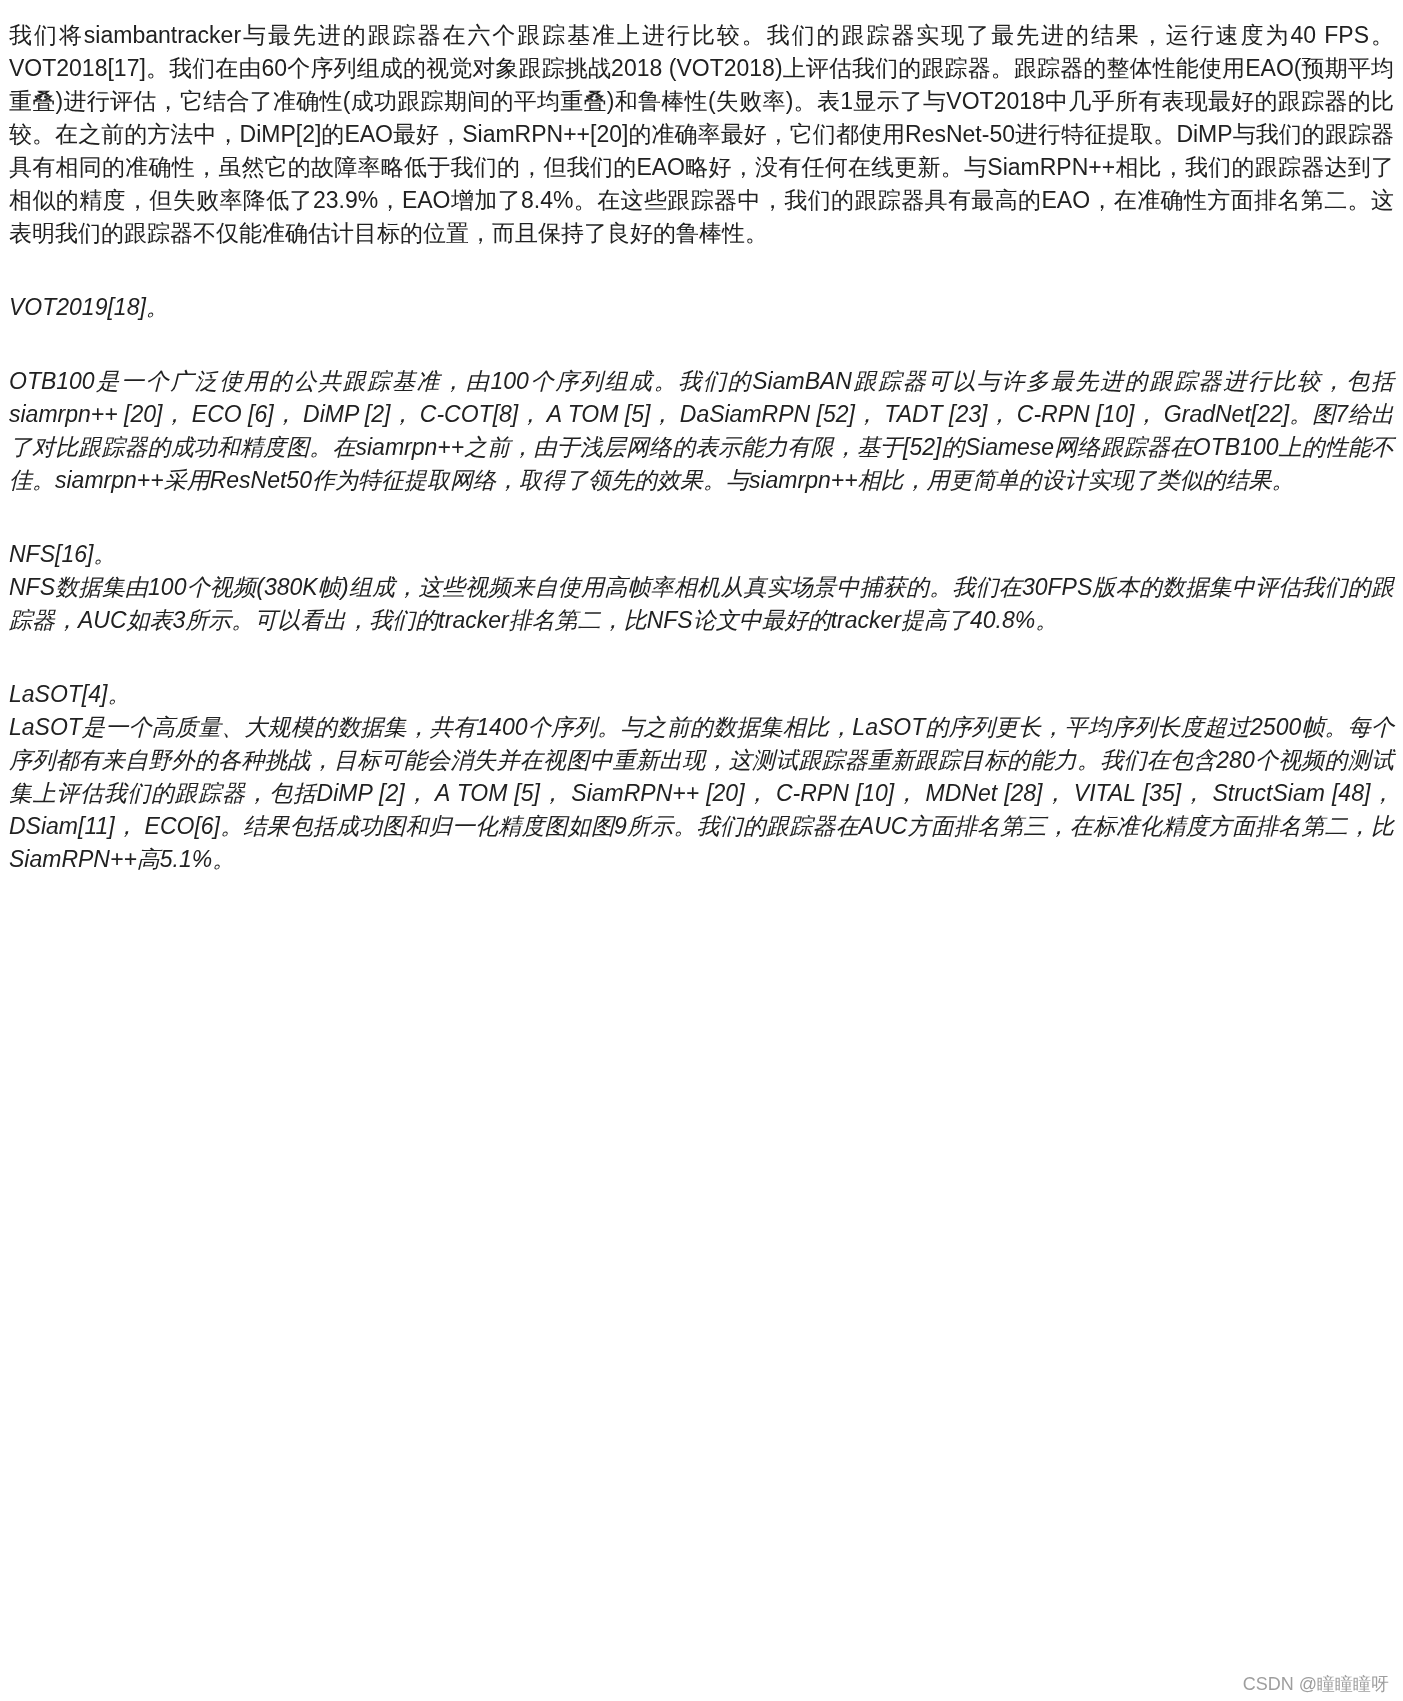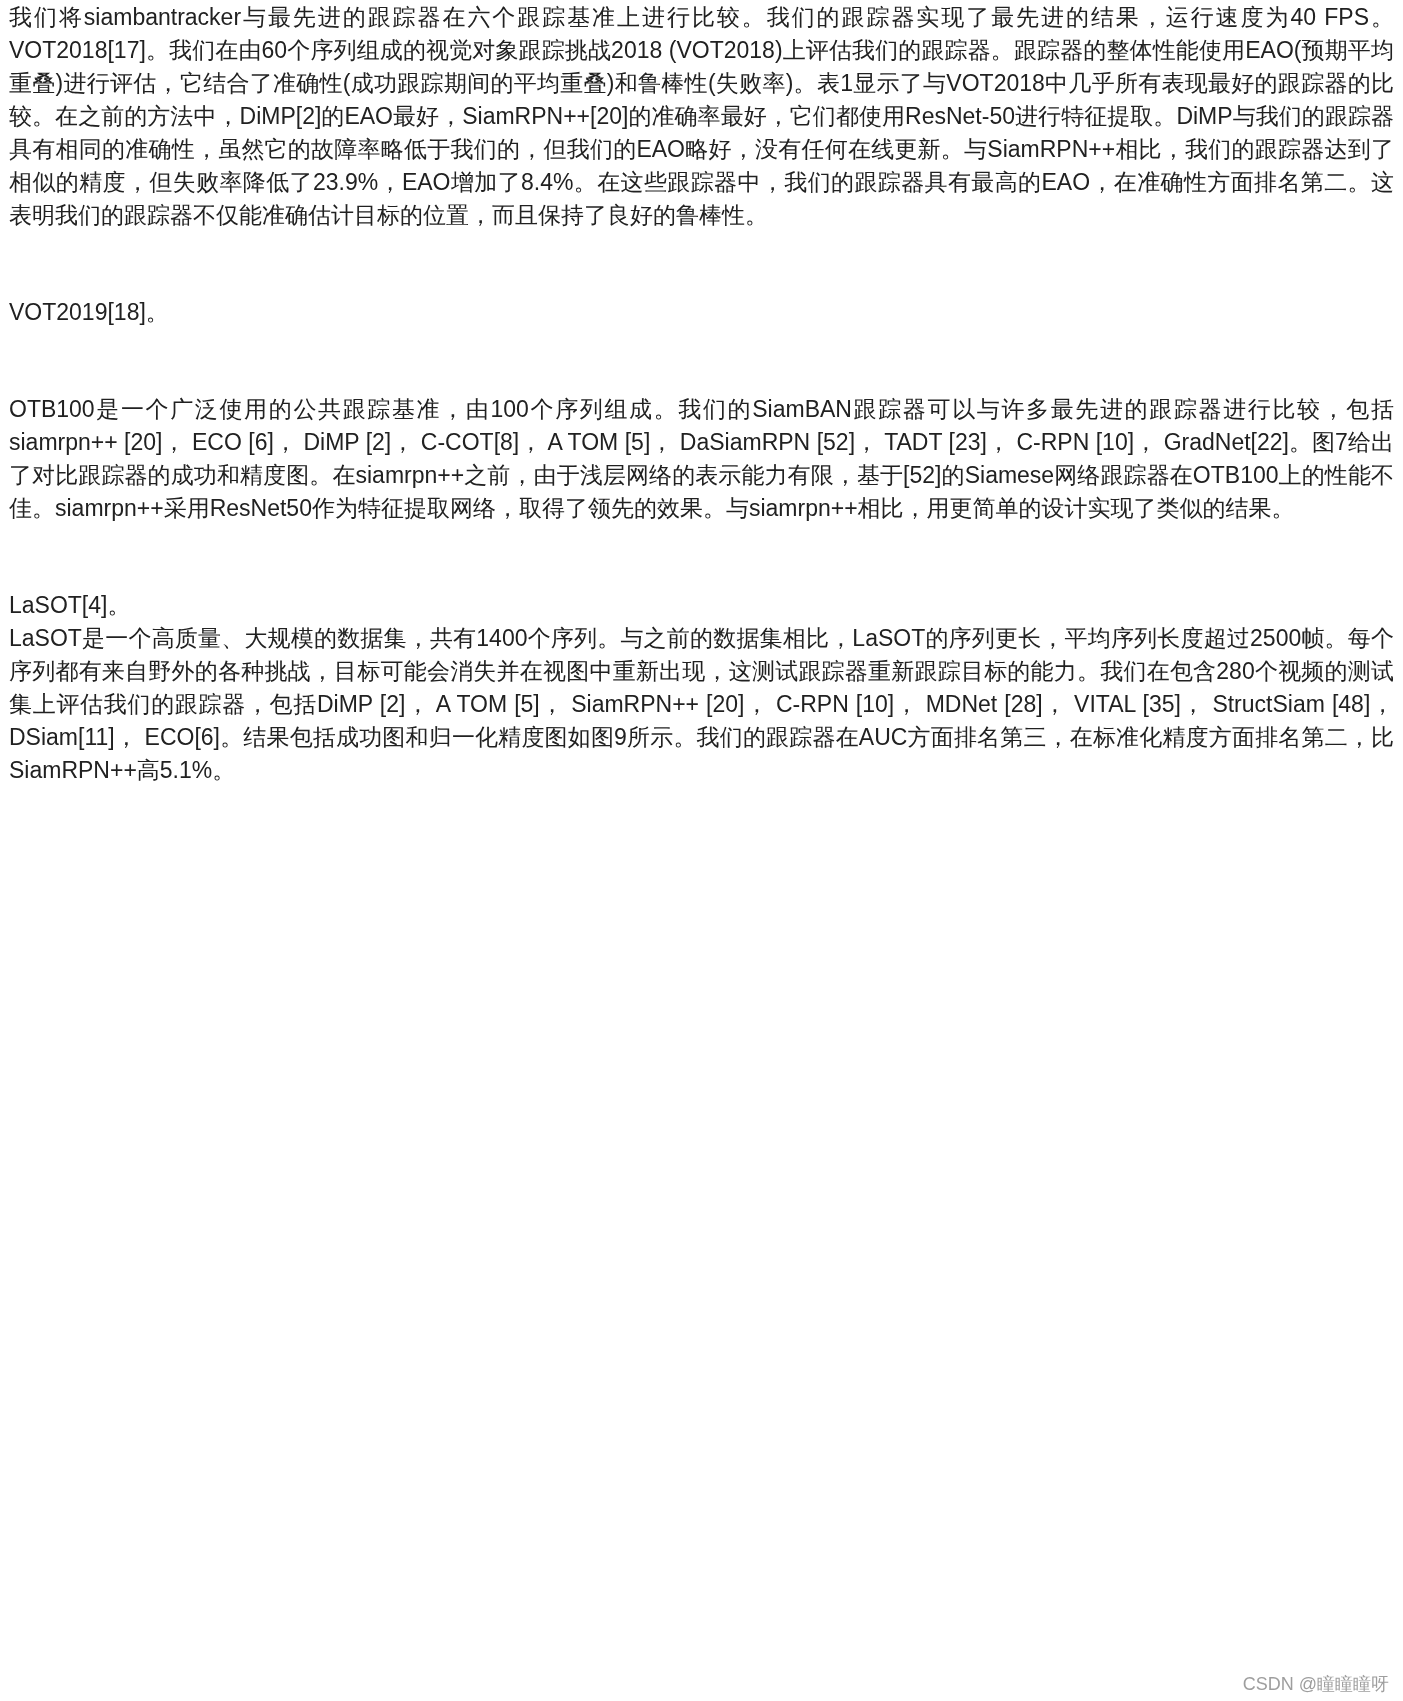--- a/index.html
+++ b/index.html
@@ -8,33 +8,34 @@
     background: #ffffff;
   }
   body {
     width: 1403px;
     min-height: 1701px;
     position: relative;
     font-family: "Liberation Sans", "DejaVu Sans", sans-serif;
     color: #212121;
   }
   .doc {
-    padding: 1px 9px 60px 9px;
+    padding: 19px 9px 60px 9px;
     font-size: 23px;
     line-height: 33px;
     text-align: justify;
   }
   .section {
     margin: 0;
   }
   .gap-small {
     margin-top: 33px;
   }
   .gap-large {
-    margin-top: 64px;
+    margin-top: 41px;
+    font-style: italic;
   }
   .section-heading {
     font-weight: normal;
     font-size: 23px;
     line-height: 33px;
     margin: 0;
     text-align: left;
   }
   .section-body {
     margin: 0;
@@ -62,20 +63,24 @@
   </div>
 
   <div class="section gap-large">
     <div class="section-heading">VOT2019[18]。</div>
   </div>
 
   <div class="section gap-large">
     <div class="section-body">OTB100是一个广泛使用的公共跟踪基准，由100个序列组成。我们的SiamBAN跟踪器可以与许多最先进的跟踪器进行比较，包括siamrpn++ [20]， ECO [6]， DiMP [2]， C-COT[8]， A TOM [5]， DaSiamRPN [52]， TADT [23]， C-RPN [10]， GradNet[22]。图7给出了对比跟踪器的成功和精度图。在siamrpn++之前，由于浅层网络的表示能力有限，基于[52]的Siamese网络跟踪器在OTB100上的性能不佳。siamrpn++采用ResNet50作为特征提取网络，取得了领先的效果。与siamrpn++相比，用更简单的设计实现了类似的结果。</div>
   </div>
 
+  <div class="section gap-large">
+    <div class="section-heading">NFS[16]。</div>
+    <div class="section-body">NFS数据集由100个视频(380K帧)组成，这些视频来自使用高帧率相机从真实场景中捕获的。我们在30FPS版本的数据集中评估我们的跟踪器，AUC如表3所示。可以看出，我们的tracker排名第二，比NFS论文中最好的tracker提高了40.8%。</div>
+  </div>
 
   <div class="section gap-large">
   </div>
 
   <div class="section gap-large">
     <div class="section-heading">LaSOT[4]。</div>
     <div class="section-body">LaSOT是一个高质量、大规模的数据集，共有1400个序列。与之前的数据集相比，LaSOT的序列更长，平均序列长度超过2500帧。每个序列都有来自野外的各种挑战，目标可能会消失并在视图中重新出现，这测试跟踪器重新跟踪目标的能力。我们在包含280个视频的测试集上评估我们的跟踪器，包括DiMP [2]， A TOM [5]， SiamRPN++ [20]， C-RPN [10]， MDNet [28]， VITAL [35]， StructSiam [48]， DSiam[11]， ECO[6]。结果包括成功图和归一化精度图如图9所示。我们的跟踪器在AUC方面排名第三，在标准化精度方面排名第二，比SiamRPN++高5.1%。</div>
   </div>
 
 </div>

